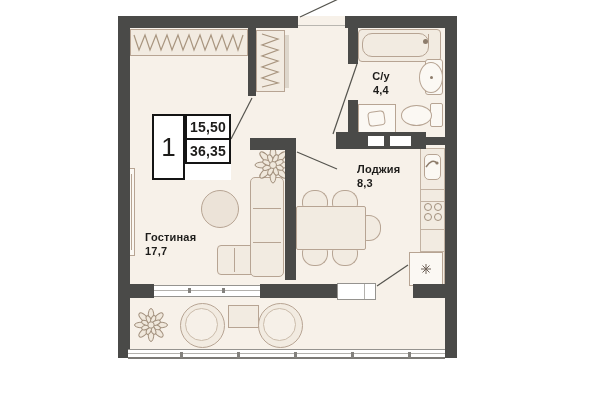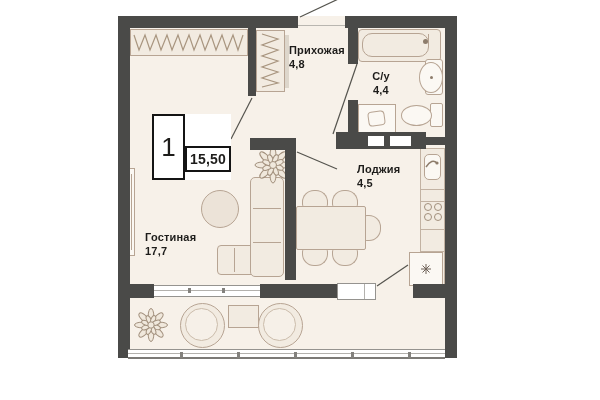--- a/index.html
+++ b/index.html
@@ -18,21 +18,21 @@
   .furn{background:var(--furn_fill);border:1.4px solid var(--furn_stroke);}
   .whitefurn{background:#fbf8f3;border:1.4px solid var(--furn_stroke);}
   .seam{background:var(--furn_stroke);}
   .glass{background:var(--white);border-top:1px solid var(--glass_line);border-bottom:1px solid var(--glass_line);}
   .tick{background:#83817d;}
   .room-label{position:absolute;font-weight:bold;font-size:11px;line-height:13.5px;letter-spacing:.2px;white-space:nowrap;}
   .overlay{position:absolute;left:0;top:0;pointer-events:none;}
   
   #info-box{position:absolute;left:152px;top:114px;display:flex;background:#fff;}
   #info-box .ib-left{width:29px;height:62px;border:2px solid var(--box_border);display:flex;align-items:center;justify-content:center;font-size:26px;background:#fff;}
-  #info-box .ib-col{width:46px;display:flex;flex-direction:column;margin-top:32px;}
+  #info-box .ib-col{width:46px;display:flex;flex-direction:column;}
   #info-box .ib-cell{height:22px;border:2px solid var(--box_border);display:flex;align-items:center;justify-content:center;font-size:14px;font-weight:bold;background:#fff;margin-top:-2px;letter-spacing:.2px;}
   #info-box .ib-cell:first-child{margin-top:0;}
   .circle{border-radius:50%;}
 </style>
 </head>
 <body>
 
 <div id="plan-canvas">
 
   <div class="abs floor" style="left:118px;top:16px;width:339px;height:342px;"></div>
@@ -204,33 +204,30 @@
       <line x1="357" y1="64" x2="333" y2="134"></line>
       <line x1="297" y1="152" x2="337" y2="169"></line>
       <line x1="377" y1="286" x2="408" y2="265"></line>
     </g>
   </svg>
 
   <div id="info-box">
     <div class="ib-left">1</div>
     <div class="ib-col">
       <div class="ib-cell">15,50</div>
+      <div class="ib-cell">36,35</div>
     </div>
   </div>
 
-  <div class="room-label" style="left:289px;top:44px;">
-    <div>Прихожая</div>
-    <div>4,8</div>
-  </div>
   <div class="room-label" style="left:366px;top:70px;width:30px;text-align:center;">
     <div>С/у</div>
     <div>4,4</div>
   </div>
   <div class="room-label" style="left:357px;top:163px;">
     <div>Лоджия</div>
-    <div>4,5</div>
+    <div>8,3</div>
   </div>
   <div class="room-label" style="left:145px;top:231px;">
     <div>Гостиная</div>
     <div>17,7</div>
   </div>
 
 </div>
 
 </body></html>

